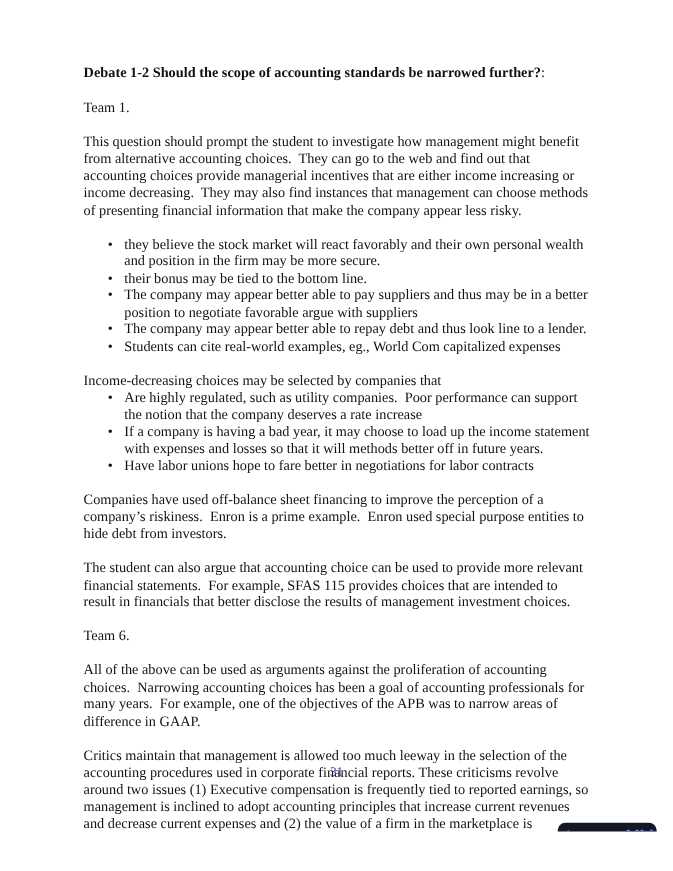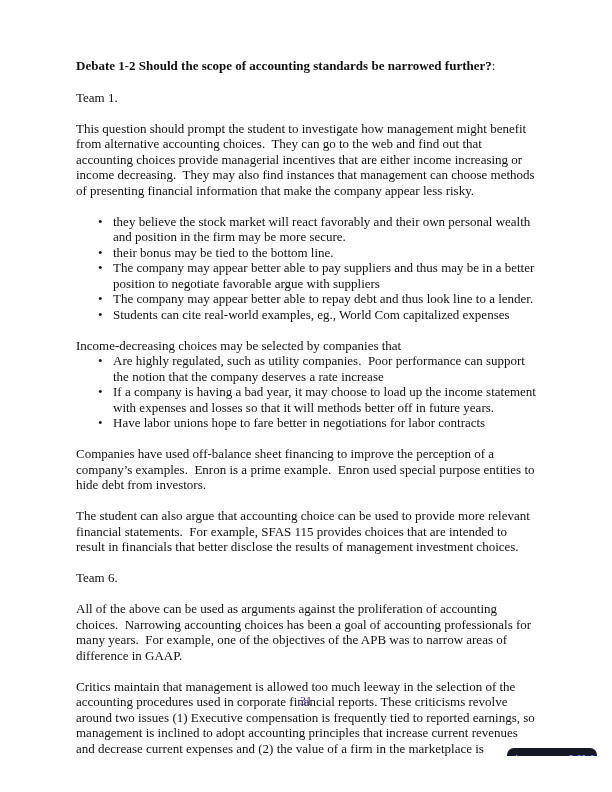--- a/index.html
+++ b/index.html
@@ -102,21 +102,21 @@
         <li>The company may appear better able to pay suppliers and thus may be in a better position to negotiate favorable argue with suppliers</li>
         <li>The company may appear better able to repay debt and thus look line to a lender.</li>
         <li>Students can cite real-world examples, eg., World Com capitalized expenses</li>
       </ul>
       <p class="para tight">Income-decreasing choices may be selected by companies that</p>
       <ul class="bullets">
         <li>Are highly regulated, such as utility companies.  Poor performance can support the notion that the company deserves a rate increase</li>
         <li>If a company is having a bad year, it may choose to load up the income statement with expenses and losses so that it will methods better off in future years.</li>
         <li>Have labor unions hope to fare better in negotiations for labor contracts</li>
       </ul>
-      <p class="para">Companies have used off-balance sheet financing to improve the perception of a company’s examples.  Enron is a prime example.  Enron used special purpose entities to hide debt from investors.</p>
+      <p class="para">Companies have used off-balance sheet financing to improve the perception of a company’s riskiness.  Enron is a prime example.  Enron used special purpose entities to hide debt from investors.</p>
       <p class="para">The student can also argue that accounting choice can be used to provide more relevant financial statements.  For example, SFAS 115 provides choices that are intended to result in financials that better disclose the results of management investment choices.</p>
       <p class="para">Team 6.</p>
       <p class="para">All of the above can be used as arguments against the proliferation of accounting choices.  Narrowing accounting choices has been a goal of accounting professionals for many years.  For example, one of the objectives of the APB was to narrow areas of difference in GAAP.</p>
       <p class="para">Critics maintain that management is allowed too much leeway in the selection of the accounting procedures used in corporate financial reports. These criticisms revolve around two issues (1) Executive compensation is frequently tied to reported earnings, so management is inclined to adopt accounting principles that increase current revenues and decrease current expenses and (2) the value of a firm in the marketplace is determined by its stock price. This value is highly influenced by financial analysts’ quarterly earnings estimates. Managers are fearful that failing to meet these earnings estimates will trigger a sell-off of the company’s stock and a resultant decline in the market value of the firm. The large number of accounting frauds that were evident during recent years provide examples of the ways that management has manipulated financial statement in order to fool the public.  Many of these</p>
     </div>
 
   <div class="page-number">31</div>
 
   <div class="brand" style="background: rgb(21, 24, 35);">
     <span class="plus" style="color: rgb(139, 124, 240);">+</span>

